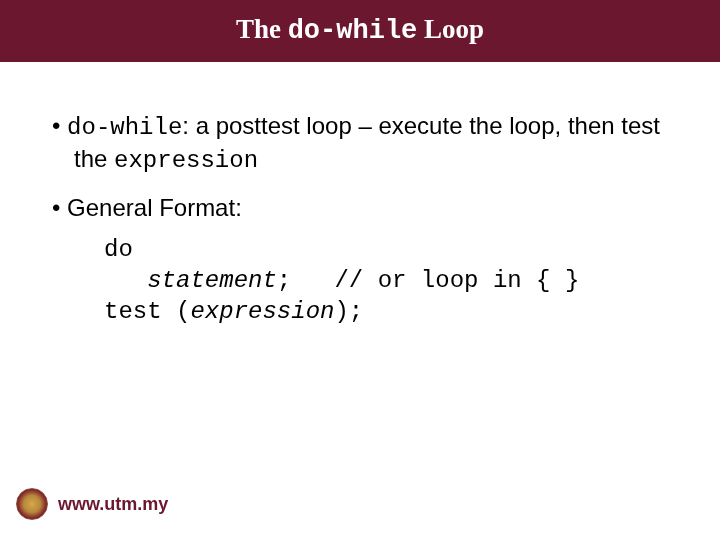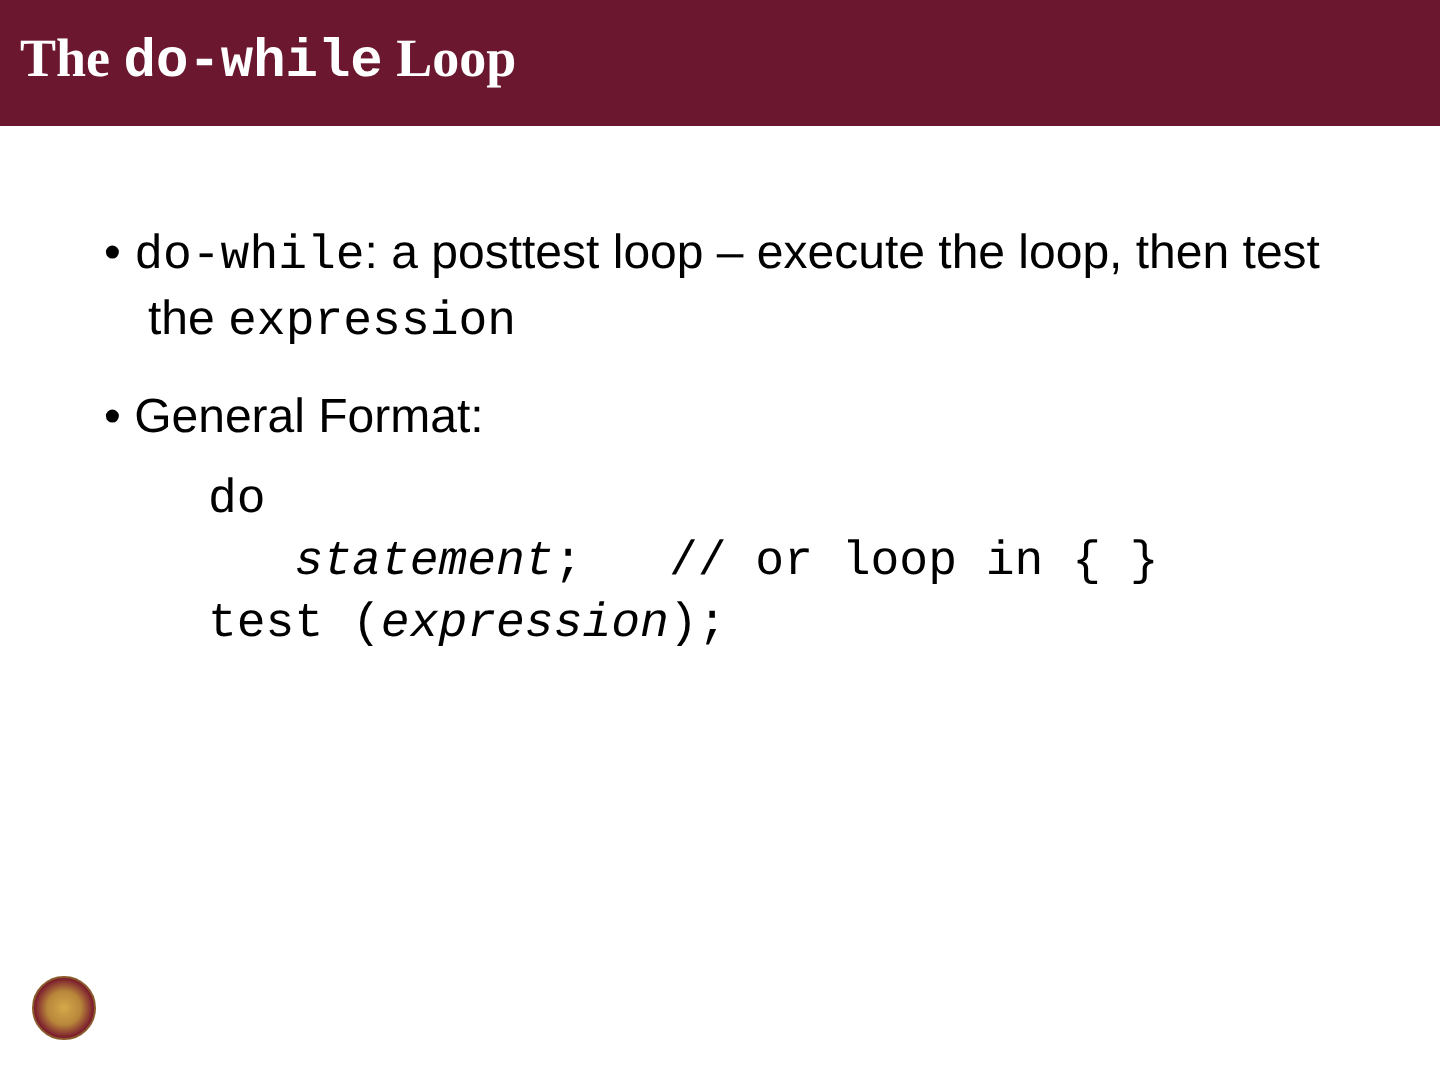--- a/index.html
+++ b/index.html
@@ -10,20 +10,21 @@
     font-family: Georgia, "Times New Roman", serif;
     overflow: hidden;
     position: relative;
   }
   .title-bar {
     background: #6b1730;
     color: #ffffff;
     padding: 14px 10px 16px 10px;
     font-size: 27px;
     font-weight: bold;
+    text-align: center;
   }
   .title-bar .mono {
     font-family: "Courier New", Courier, monospace;
     font-weight: bold;
   }
   .content {
     padding: 32px 40px 0 40px;
     color: #000000;
     font-size: 24px;
     line-height: 1.3;
@@ -99,13 +100,14 @@
   </ul>
 
   <div class="code-block"><span>do</span>
 <span>   </span><span class="italic-mono">statement</span><span>;   // or loop in { }</span>
 <span>test (</span><span class="italic-mono">expression</span><span>);</span></div>
 
 </div>
 
 <div class="footer">
   <div class="logo"></div>
+  <div class="url">www.utm.my</div>
 </div>
 
 </body></html>

